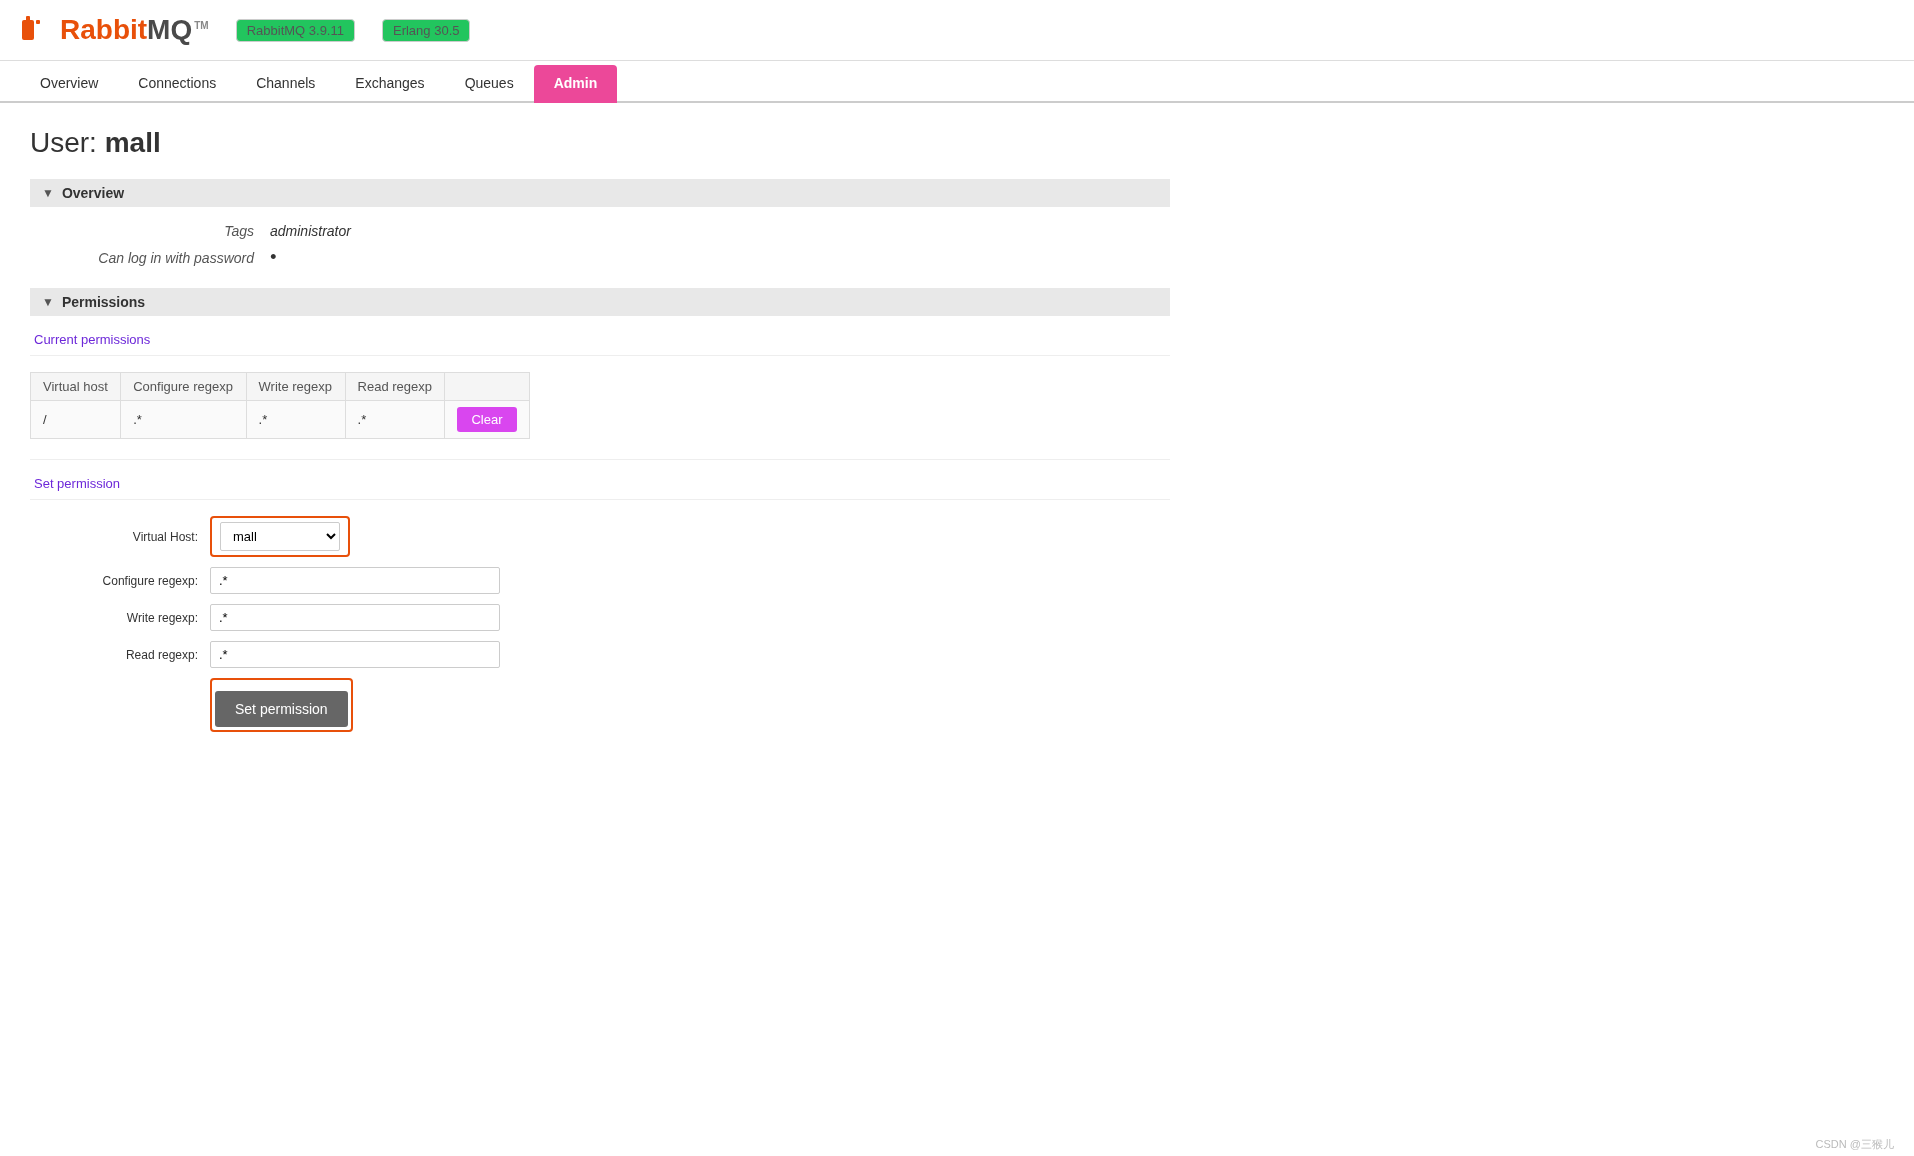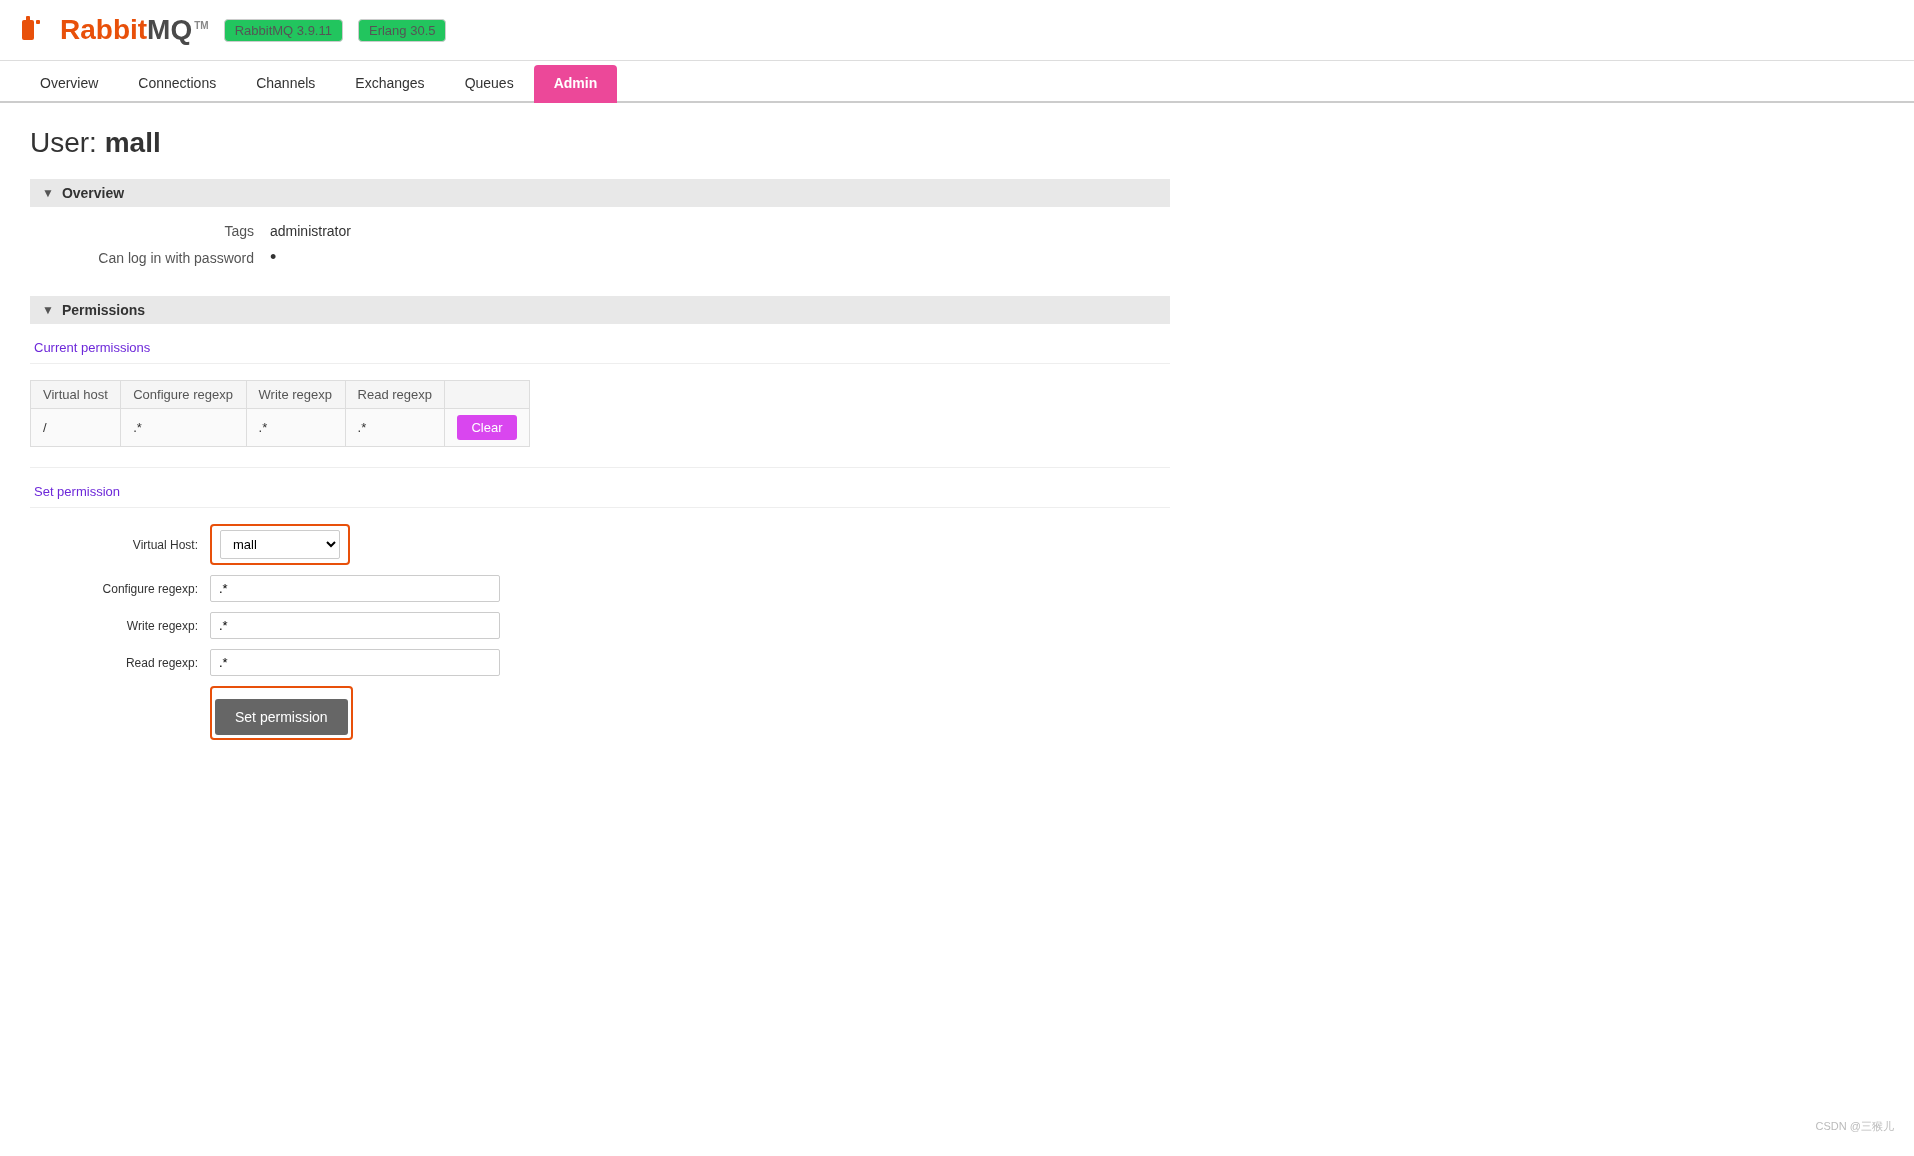--- a/index.html
+++ b/index.html
@@ -9,21 +9,21 @@
       background: #fff;
       color: #333;
     }
 
     
     .header {
       display: flex;
       align-items: center;
       padding: 12px 20px;
       border-bottom: 1px solid #ddd;
-      gap: 15px;
+      gap: 27px;
     }
     .logo {
       display: flex;
       align-items: center;
       gap: 0;
     }
     .logo-icon {
       width: 36px;
       height: 36px;
       margin-right: 4px;
@@ -100,21 +100,22 @@
       font-weight: bold;
       font-size: 14px;
     }
     .section-header .arrow {
       color: #555;
       font-size: 12px;
     }
 
     
     .overview-content {
-      padding: 0 20px 20px 20px;
+      padding: 0 20px 12px 20px;
+      font-style: italic;
     }
     .info-row {
       display: flex;
       margin-bottom: 8px;
       align-items: center;
     }
     .info-label {
       width: 220px;
       text-align: right;
       padding-right: 16px;
@@ -218,21 +219,21 @@
 
     .divider {
       border: none;
       border-top: 1px solid #eee;
       margin: 8px 0 16px 0;
     }
 
     
     .footer {
       position: fixed;
-      bottom: 22px;
+      bottom: 4px;
       right: 20px;
       font-size: 11px;
       color: #bbb;
     }
   </style>
 </head>
 <body>
 
 <div class="header">
   <div class="logo">

